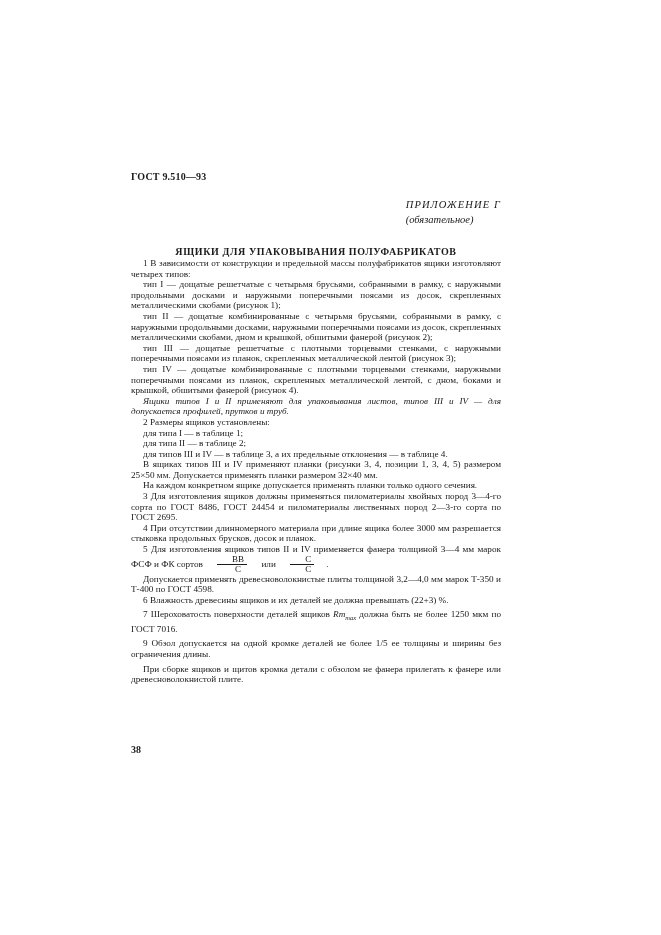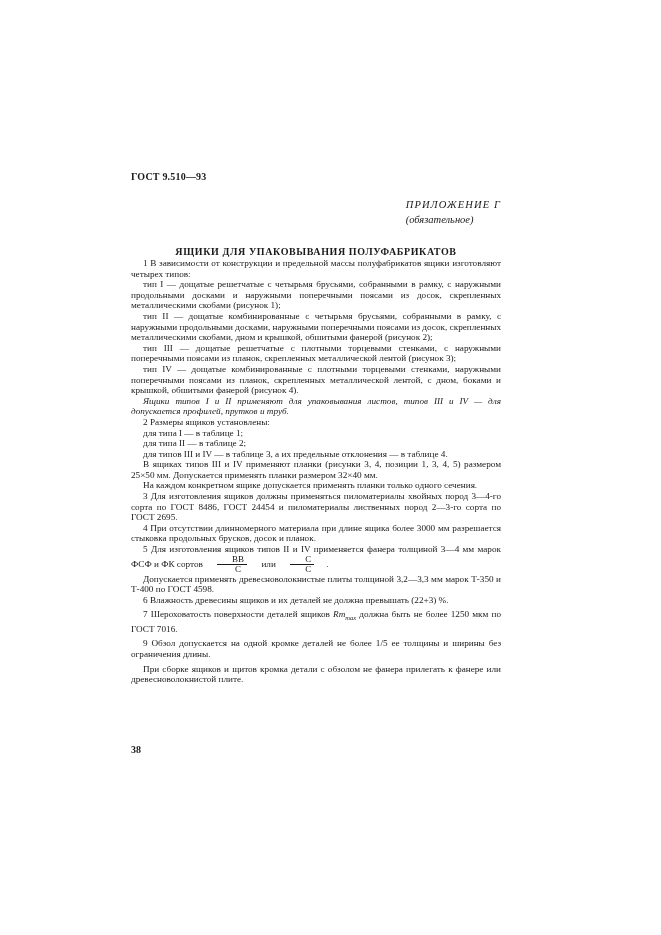--- a/index.html
+++ b/index.html
@@ -53,21 +53,21 @@
       <span class="frac">
         <span class="num">ВВ</span>
         <span class="den">С</span>
       </span>
       <span>или</span>
       <span class="frac">
         <span class="num">С</span>
         <span class="den">С</span>
       </span><span>.</span>
     </p>
-    <p>Допускается применять древесноволокнистые плиты толщиной 3,2—3,3 мм марок Т-350 и Т-400 по ГОСТ 4598.</p>
+    <p>Допускается применять древесноволокнистые плиты толщиной 3,2—4,0 мм марок Т-350 и Т-400 по ГОСТ 4598.</p>
     <p>6 Влажность древесины ящиков и их деталей не должна превышать (22+3) %.</p>
     <p class="gap">
       <span>7 Шероховатость поверхности деталей ящиков</span>
       <span class="it"><span>Rm</span><sub>max</sub></span>
       <span>должна быть не более 1250 мкм по ГОСТ 7016.</span>
     </p>
     <p class="gap">
       <span>9 Обзол допускается на одной кромке деталей не более</span>
       <span>1/5</span>
       <span>ее толщины и ширины без ограничения длины.</span>

